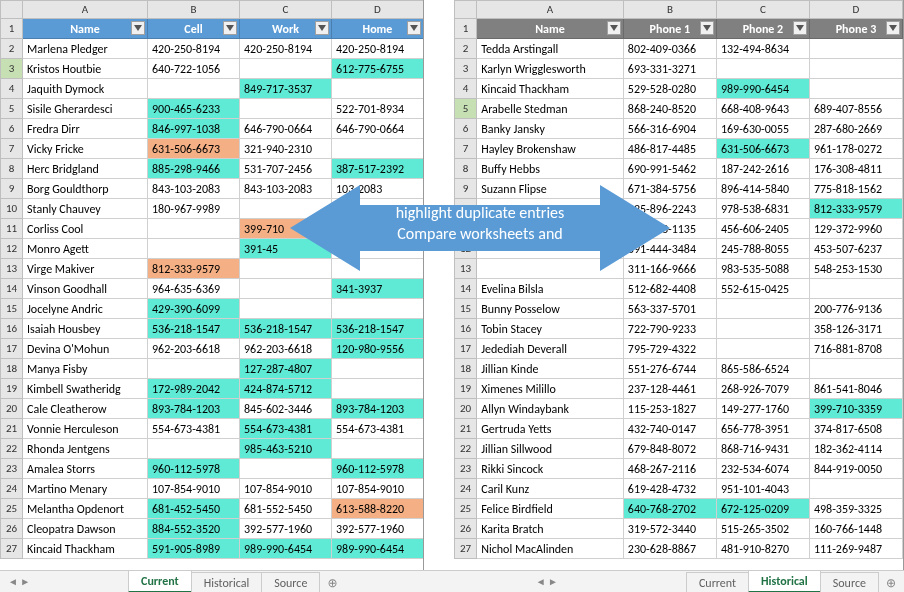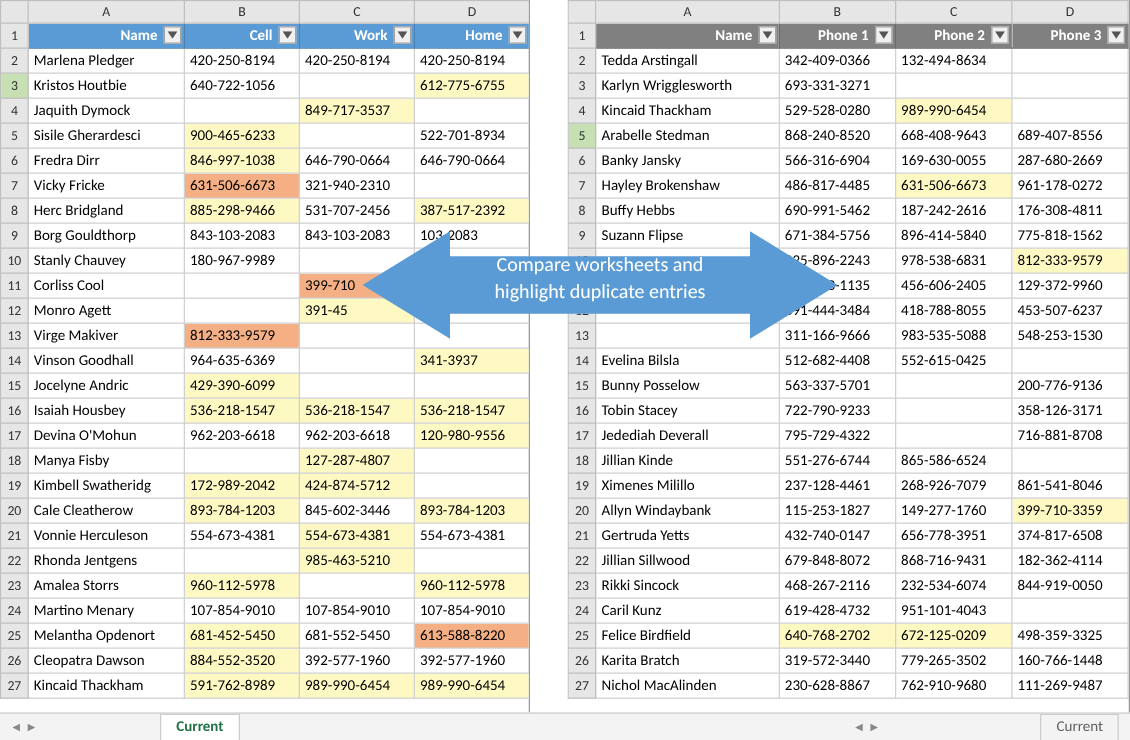--- a/index.html
+++ b/index.html
@@ -43,24 +43,24 @@
     font-weight: normal;
     text-align: center;
     border: 1px solid #bfbfbf;
     font-size: 11px;
     height: 18px;
   }
   th.cell-hdr {
     background: #5b9bd5;
     color: #fff;
     font-weight: bold;
-    text-align: right;
+    text-align: center;
     border: 1px solid #4a7fb0;
     height: 20px;
-    padding: 1px 21px;
+    padding: 1px 4px;
     position: relative;
   }
   th.cell-hdr.grey {
     background: #808080;
     border: 1px solid #6a6a6a;
   }
   .drop {
     position: absolute;
     right: 2px;
     top: 2px;
@@ -76,38 +76,37 @@
   td.cell {
     border: 1px solid #d0d0d0;
     height: 20px;
     padding: 1px 4px;
     font-size: 12px;
     color: #000;
     white-space: nowrap;
     overflow: hidden;
     text-overflow: clip;
   }
-  td.cell.hi-y { background: #fef9c3; }
+  td.cell.hi-y { background: #5eead4; }
   td.cell.hi-o { background: #f4b084; }
   .rownum.selA { background: #c6e0b4; }
   .tabs {
     position: absolute;
     bottom: 0;
     left: 0;
     width: 904px;
     height: 22px;
     display: flex;
     background: #f3f3f3;
     border-top: 1px solid #ccc;
   }
   .tabstrip {
     display: flex;
-    align-items: flex-start;
+    align-items: flex-end;
     height: 22px;
-    flex-direction: column;
   }
   .tabstrip.left  { margin-left: 90px; }
   .tabstrip.right { margin-left: 120px; }
   .tab {
     padding: 3px 12px 3px;
     font-size: 12px;
     color: #616161;
     border: 1px solid #ccc;
     border-bottom: none;
     background: #f3f3f3;
@@ -375,21 +374,21 @@
             <tr>
               <td class="rownum">26</td>
               <td class="cell">Cleopatra Dawson</td>
               <td class="cell hi-y">884-552-3520</td>
               <td class="cell">392-577-1960</td>
               <td class="cell">392-577-1960</td>
             </tr>
             <tr>
               <td class="rownum">27</td>
               <td class="cell">Kincaid Thackham</td>
-              <td class="cell hi-y">591-762-8989</td>
+              <td class="cell hi-y">591-905-8989</td>
               <td class="cell hi-y">989-990-6454</td>
               <td class="cell hi-y">989-990-6454</td>
             </tr>
           </tbody>
         </table>
     </div>
   </div>
   <div class="gap"></div>
   <div class="pane right">
     <div class="tblwrap">
@@ -428,21 +427,21 @@
                 </span></th>
               <th class="cell-hdr grey">Phone 3<span class="drop">
                   <svg viewBox="0 0 8 6">
                     <polygon points="0,0 8,0 4,6" fill="#555"></polygon>
                   </svg>
                 </span></th>
             </tr>
             <tr>
               <td class="rownum">2</td>
               <td class="cell">Tedda Arstingall</td>
-              <td class="cell">342-409-0366</td>
+              <td class="cell">802-409-0366</td>
               <td class="cell">132-494-8634</td>
               <td class="cell"></td>
             </tr>
             <tr>
               <td class="rownum">3</td>
               <td class="cell">Karlyn Wrigglesworth</td>
               <td class="cell">693-331-3271</td>
               <td class="cell"></td>
               <td class="cell"></td>
             </tr>
@@ -499,21 +498,21 @@
               <td class="rownum">11</td>
               <td class="cell"></td>
               <td class="cell">141-733-1135</td>
               <td class="cell">456-606-2405</td>
               <td class="cell">129-372-9960</td>
             </tr>
             <tr>
               <td class="rownum">12</td>
               <td class="cell"></td>
               <td class="cell">891-444-3484</td>
-              <td class="cell">418-788-8055</td>
+              <td class="cell">245-788-8055</td>
               <td class="cell">453-507-6237</td>
             </tr>
             <tr>
               <td class="rownum">13</td>
               <td class="cell"></td>
               <td class="cell">311-166-9666</td>
               <td class="cell">983-535-5088</td>
               <td class="cell">548-253-1530</td>
             </tr>
             <tr>
@@ -597,43 +596,43 @@
               <td class="rownum">25</td>
               <td class="cell">Felice Birdfield</td>
               <td class="cell hi-y">640-768-2702</td>
               <td class="cell hi-y">672-125-0209</td>
               <td class="cell">498-359-3325</td>
             </tr>
             <tr>
               <td class="rownum">26</td>
               <td class="cell">Karita Bratch</td>
               <td class="cell">319-572-3440</td>
-              <td class="cell">779-265-3502</td>
+              <td class="cell">515-265-3502</td>
               <td class="cell">160-766-1448</td>
             </tr>
             <tr>
               <td class="rownum">27</td>
               <td class="cell">Nichol MacAlinden</td>
               <td class="cell">230-628-8867</td>
-              <td class="cell">762-910-9680</td>
+              <td class="cell">481-910-8270</td>
               <td class="cell">111-269-9487</td>
             </tr>
           </tbody>
         </table>
     </div>
   </div>
 </div>
 
 <div class="arrow-callout">
   <svg class="arrow-shape" viewBox="0 0 380 106" preserveAspectRatio="none">
     <polygon points="0,53 70,10 70,30 310,30 310,10 380,53 310,96 310,76 70,76 70,96" fill="#5b9bd5"></polygon>
   </svg>
   <div class="arrow-text">
+    <div>highlight duplicate entries</div>
     <div>Compare worksheets and</div>
-    <div>highlight duplicate entries</div>
   </div>
 </div>
 
 <div class="tabs">
   <div class="navtri">◄ ►</div>
   <div class="tabstrip left">
       <div class="tab active">Current</div>
       <div class="tab">Historical</div>
       <div class="tab">Source</div>
       <div class="newtab">⊕</div>

